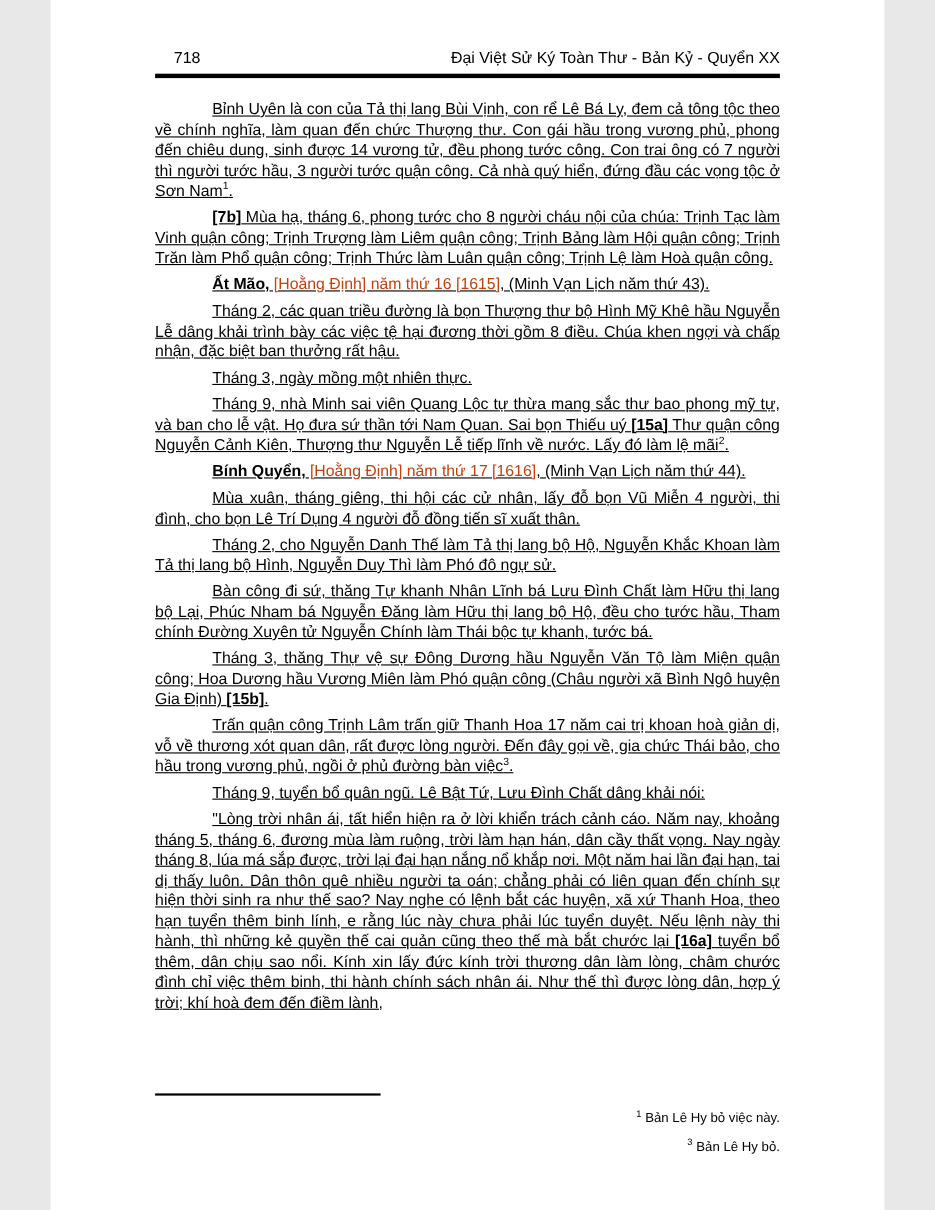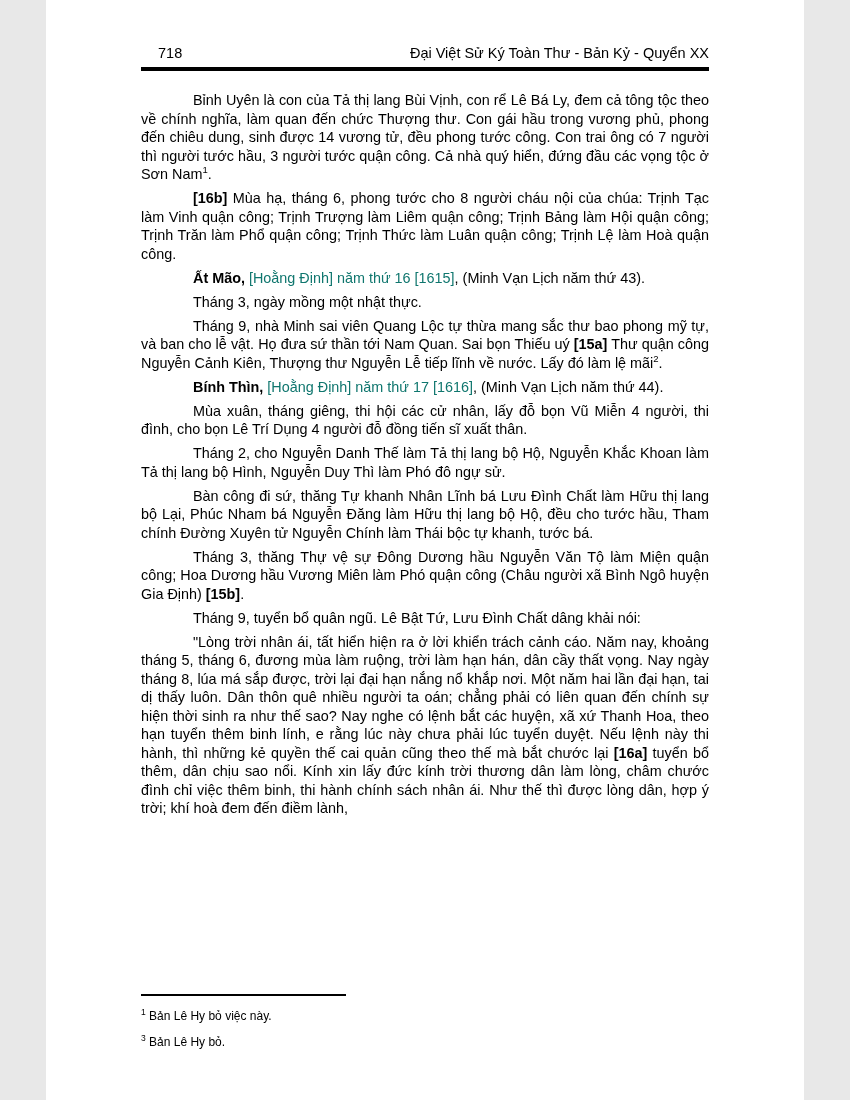--- a/index.html
+++ b/index.html
@@ -36,34 +36,36 @@
   .header-rule {
     height: 4px;
     background: #000000;
     margin-top: 4px;
   }
   .content {
     margin-top: 20px;
     font-size: 14.4px;
     line-height: 18.5px;
     text-align: justify;
+    text-decoration: underline;
   }
   .content p {
     margin: 0 0 5.5px 0;
     text-indent: 52px;
   }
   .b { font-weight: bold; }
-  .g { color: #0f766e; margin-top: 12px; }
+  .g { color: #c2410c; margin-top: 12px; }
   sup.ref {
     font-size: 9.5px;
     line-height: 0;
     vertical-align: super;
   }
   .footnote-block {
     margin-top: auto;
+    text-align: right;
   }
   .footnote-rule {
     width: 205px;
     height: 2px;
     background: #000000;
     margin-bottom: 13px;
   }
   .footnote {
     font-size: 12px;
     line-height: 15px;
@@ -79,41 +81,43 @@
   <div class="header">
     <span class="page-num">718</span>
     <span class="doc-title">Đại Việt Sử Ký Toàn Thư - Bản Kỷ - Quyển XX</span>
   </div>
   <div class="header-rule"></div>
 
   <div class="content">
 
     <p><span>Bỉnh Uyên là con của Tả thị lang Bùi Vịnh, con rể Lê Bá Ly, đem cả tông tộc theo về chính nghĩa, làm quan đến chức Thượng thư. Con gái hầu trong vương phủ, phong đến chiêu dung, sinh được 14 vương tử, đều phong tước công. Con trai ông có 7 người thì người tước hầu, 3 người tước quận công. Cả nhà quý hiển, đứng đầu các vọng tộc ở Sơn Nam</span><sup class="ref">1</sup><span>.</span></p>
 
-    <p><span class="b">[16b]</span><span> Mùa hạ, tháng 6, phong tước cho 8 người cháu nội của chúa: Trịnh Tạc làm Vinh quận công; Trịnh Trượng làm Liêm quận công; Trịnh Bảng làm Hội quận công; Trịnh Trăn làm Phổ quận công; Trịnh Thức làm Luân quận công; Trịnh Lệ làm Hoà quận công.</span></p>
+    <p><span class="b">[7b]</span><span> Mùa hạ, tháng 6, phong tước cho 8 người cháu nội của chúa: Trịnh Tạc làm Vinh quận công; Trịnh Trượng làm Liêm quận công; Trịnh Bảng làm Hội quận công; Trịnh Trăn làm Phổ quận công; Trịnh Thức làm Luân quận công; Trịnh Lệ làm Hoà quận công.</span></p>
 
 
     <p><span class="b">Ất Mão,</span><span class="g"> [Hoằng Định] năm thứ 16 [1615]</span><span>, (Minh Vạn Lịch năm thứ 43).</span></p>
 
+    <p><span>Tháng 2, các quan triều đường là bọn Thượng thư bộ Hình Mỹ Khê hầu Nguyễn Lễ dâng khải trình bày các việc tệ hại đương thời gồm 8 điều. Chúa khen ngợi và chấp nhận, đặc biệt ban thưởng rất hậu.</span></p>
 
-    <p><span>Tháng 3, ngày mồng một nhật thực.</span></p>
+    <p><span>Tháng 3, ngày mồng một nhiên thực.</span></p>
 
 
     <p><span>Tháng 9, nhà Minh sai viên Quang Lộc tự thừa mang sắc thư bao phong mỹ tự, và ban cho lễ vật. Họ đưa sứ thần tới Nam Quan. Sai bọn Thiếu uý </span><span class="b">[15a]</span><span> Thư quận công Nguyễn Cảnh Kiên, Thượng thư Nguyễn Lễ tiếp lĩnh về nước. Lấy đó làm lệ mãi</span><sup class="ref">2</sup><span>.</span></p>
 
-    <p><span class="b">Bính Thìn,</span><span class="g"> [Hoằng Định] năm thứ 17 [1616]</span><span>, (Minh Vạn Lịch năm thứ 44).</span></p>
+    <p><span class="b">Bính Quyển,</span><span class="g"> [Hoằng Định] năm thứ 17 [1616]</span><span>, (Minh Vạn Lịch năm thứ 44).</span></p>
 
     <p><span>Mùa xuân, tháng giêng, thi hội các cử nhân, lấy đỗ bọn Vũ Miễn 4 người, thi đình, cho bọn Lê Trí Dụng 4 người đỗ đồng tiến sĩ xuất thân.</span></p>
 
     <p><span>Tháng 2, cho Nguyễn Danh Thế làm Tả thị lang bộ Hộ, Nguyễn Khắc Khoan làm Tả thị lang bộ Hình, Nguyễn Duy Thì làm Phó đô ngự sử.</span></p>
 
     <p><span>Bàn công đi sứ, thăng Tự khanh Nhân Lĩnh bá Lưu Đình Chất làm Hữu thị lang bộ Lại, Phúc Nham bá Nguyễn Đăng làm Hữu thị lang bộ Hộ, đều cho tước hầu, Tham chính Đường Xuyên tử Nguyễn Chính làm Thái bộc tự khanh, tước bá.</span></p>
 
     <p><span>Tháng 3, thăng Thự vệ sự Đông Dương hầu Nguyễn Văn Tộ làm Miện quận công; Hoa Dương hầu Vương Miên làm Phó quận công (Châu người xã Bình Ngô huyện Gia Định) </span><span class="b">[15b]</span><span>.</span></p>
 
+    <p><span>Trấn quận công Trịnh Lâm trấn giữ Thanh Hoa 17 năm cai trị khoan hoà giản dị, vỗ về thương xót quan dân, rất được lòng người. Đến đây gọi về, gia chức Thái bảo, cho hầu trong vương phủ, ngồi ở phủ đường bàn việc</span><sup class="ref">3</sup><span>.</span></p>
 
     <p><span>Tháng 9, tuyển bổ quân ngũ. Lê Bật Tứ, Lưu Đình Chất dâng khải nói:</span></p>
 
     <p><span>"Lòng trời nhân ái, tất hiển hiện ra ở lời khiển trách cảnh cáo. Năm nay, khoảng tháng 5, tháng 6, đương mùa làm ruộng, trời làm hạn hán, dân cầy thất vọng. Nay ngày tháng 8, lúa má sắp được, trời lại đại hạn nắng nổ khắp nơi. Một năm hai lần đại hạn, tai dị thấy luôn. Dân thôn quê nhiều người ta oán; chẳng phải có liên quan đến chính sự hiện thời sinh ra như thế sao? Nay nghe có lệnh bắt các huyện, xã xứ Thanh Hoa, theo hạn tuyển thêm binh lính, e rằng lúc này chưa phải lúc tuyển duyệt. Nếu lệnh này thi hành, thì những kẻ quyền thế cai quản cũng theo thế mà bắt chước lại </span><span class="b">[16a]</span><span> tuyển bổ thêm, dân chịu sao nổi. Kính xin lấy đức kính trời thương dân làm lòng, châm chước đình chỉ việc thêm binh, thi hành chính sách nhân ái. Như thế thì được lòng dân, hợp ý trời; khí hoà đem đến điềm lành,</span></p>
 
   </div>
 
   <div class="footnote-block">
     <div class="footnote-rule"></div>
     <div class="footnote"><sup class="ref">1</sup> <span>Bản Lê Hy bỏ việc này.</span></div>

